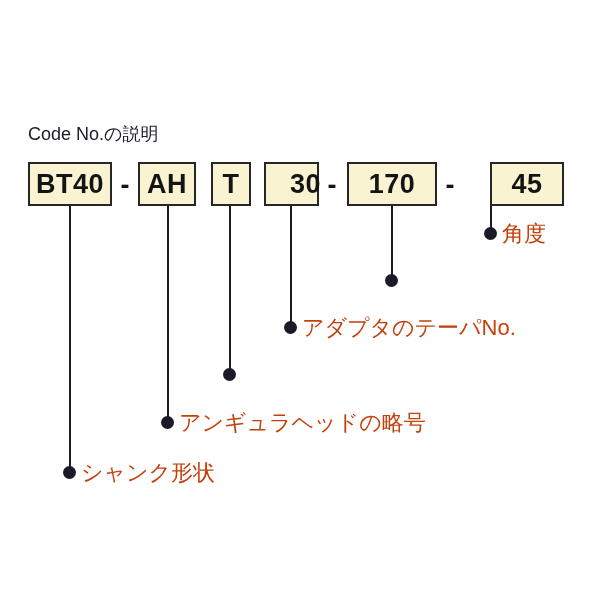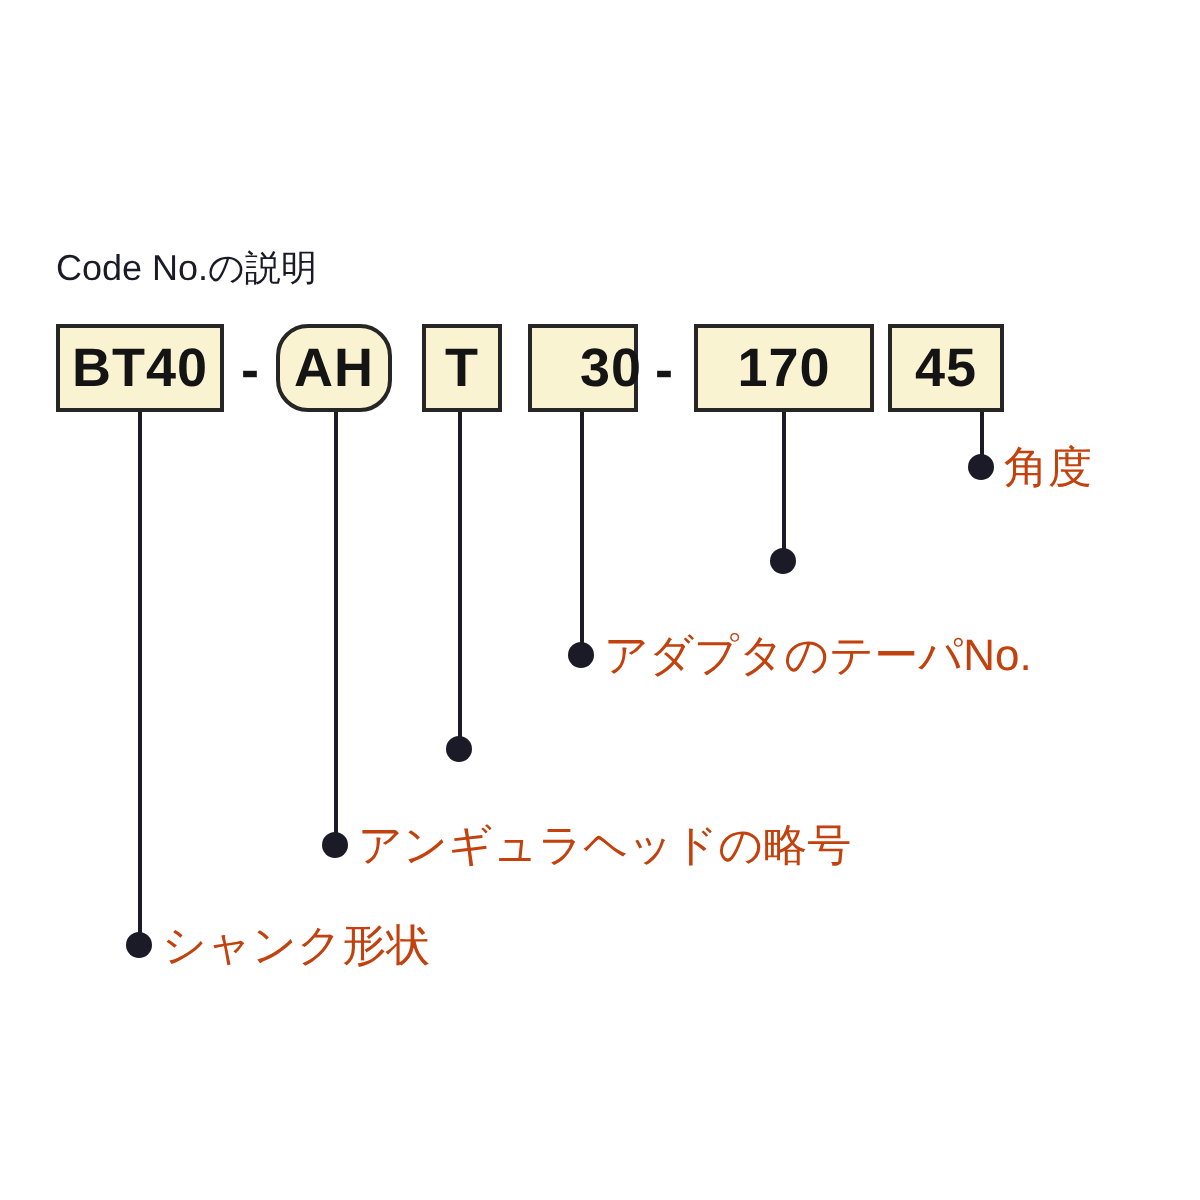--- a/index.html
+++ b/index.html
@@ -87,33 +87,33 @@
 <body>
 
 <div id="canvas">
 
   <div class="title">Code No.の説明</div>
 
   <div class="code-box" style="left:28px; top:162px; width:84px; height:44px;">BT40</div>
 
   <div class="sep" style="left:114px; top:165px; width:22px; height:40px;">-</div>
 
-  <div class="code-box" style="left:138px; top:162px; width:58px; height:44px;border-radius:16px;">AH</div>
+  <div class="code-box" style="left:138px; top:162px; width:58px; height:44px;">AH</div>
 
   <div class="code-box" style="left:211px; top:162px; width:40px; height:44px;">T</div>
 
   <div class="code-box" style="left:264px; top:162px; width:55px; height:44px;padding-left:28px;">30</div>
 
   <div class="sep" style="left:321px; top:165px; width:22px; height:40px;">-</div>
 
   <div class="code-box" style="left:347px; top:162px; width:90px; height:44px;">170</div>
 
   <div class="sep" style="left:439px; top:165px; width:22px; height:40px;">-</div>
 
-  <div class="code-box" style="left:444px; top:162px; width:58px; height:44px;">45</div>
+  <div class="code-box" style="left:490px; top:162px; width:74px; height:44px;">45</div>
 
   <div class="leader" style="left:69px;  top:206px; height:266px;"></div>
   <div class="leader" style="left:167px; top:206px; height:216px;"></div>
   <div class="leader" style="left:229px; top:206px; height:168px;"></div>
   <div class="leader" style="left:290px; top:206px; height:121px;"></div>
   <div class="leader" style="left:391px; top:206px; height:74px;"></div>
   <div class="leader" style="left:490px; top:206px; height:27px;"></div>
 
   <div class="dot" style="left:63px;  top:466px;"></div>
   <div class="dot" style="left:161px; top:416px;"></div>

